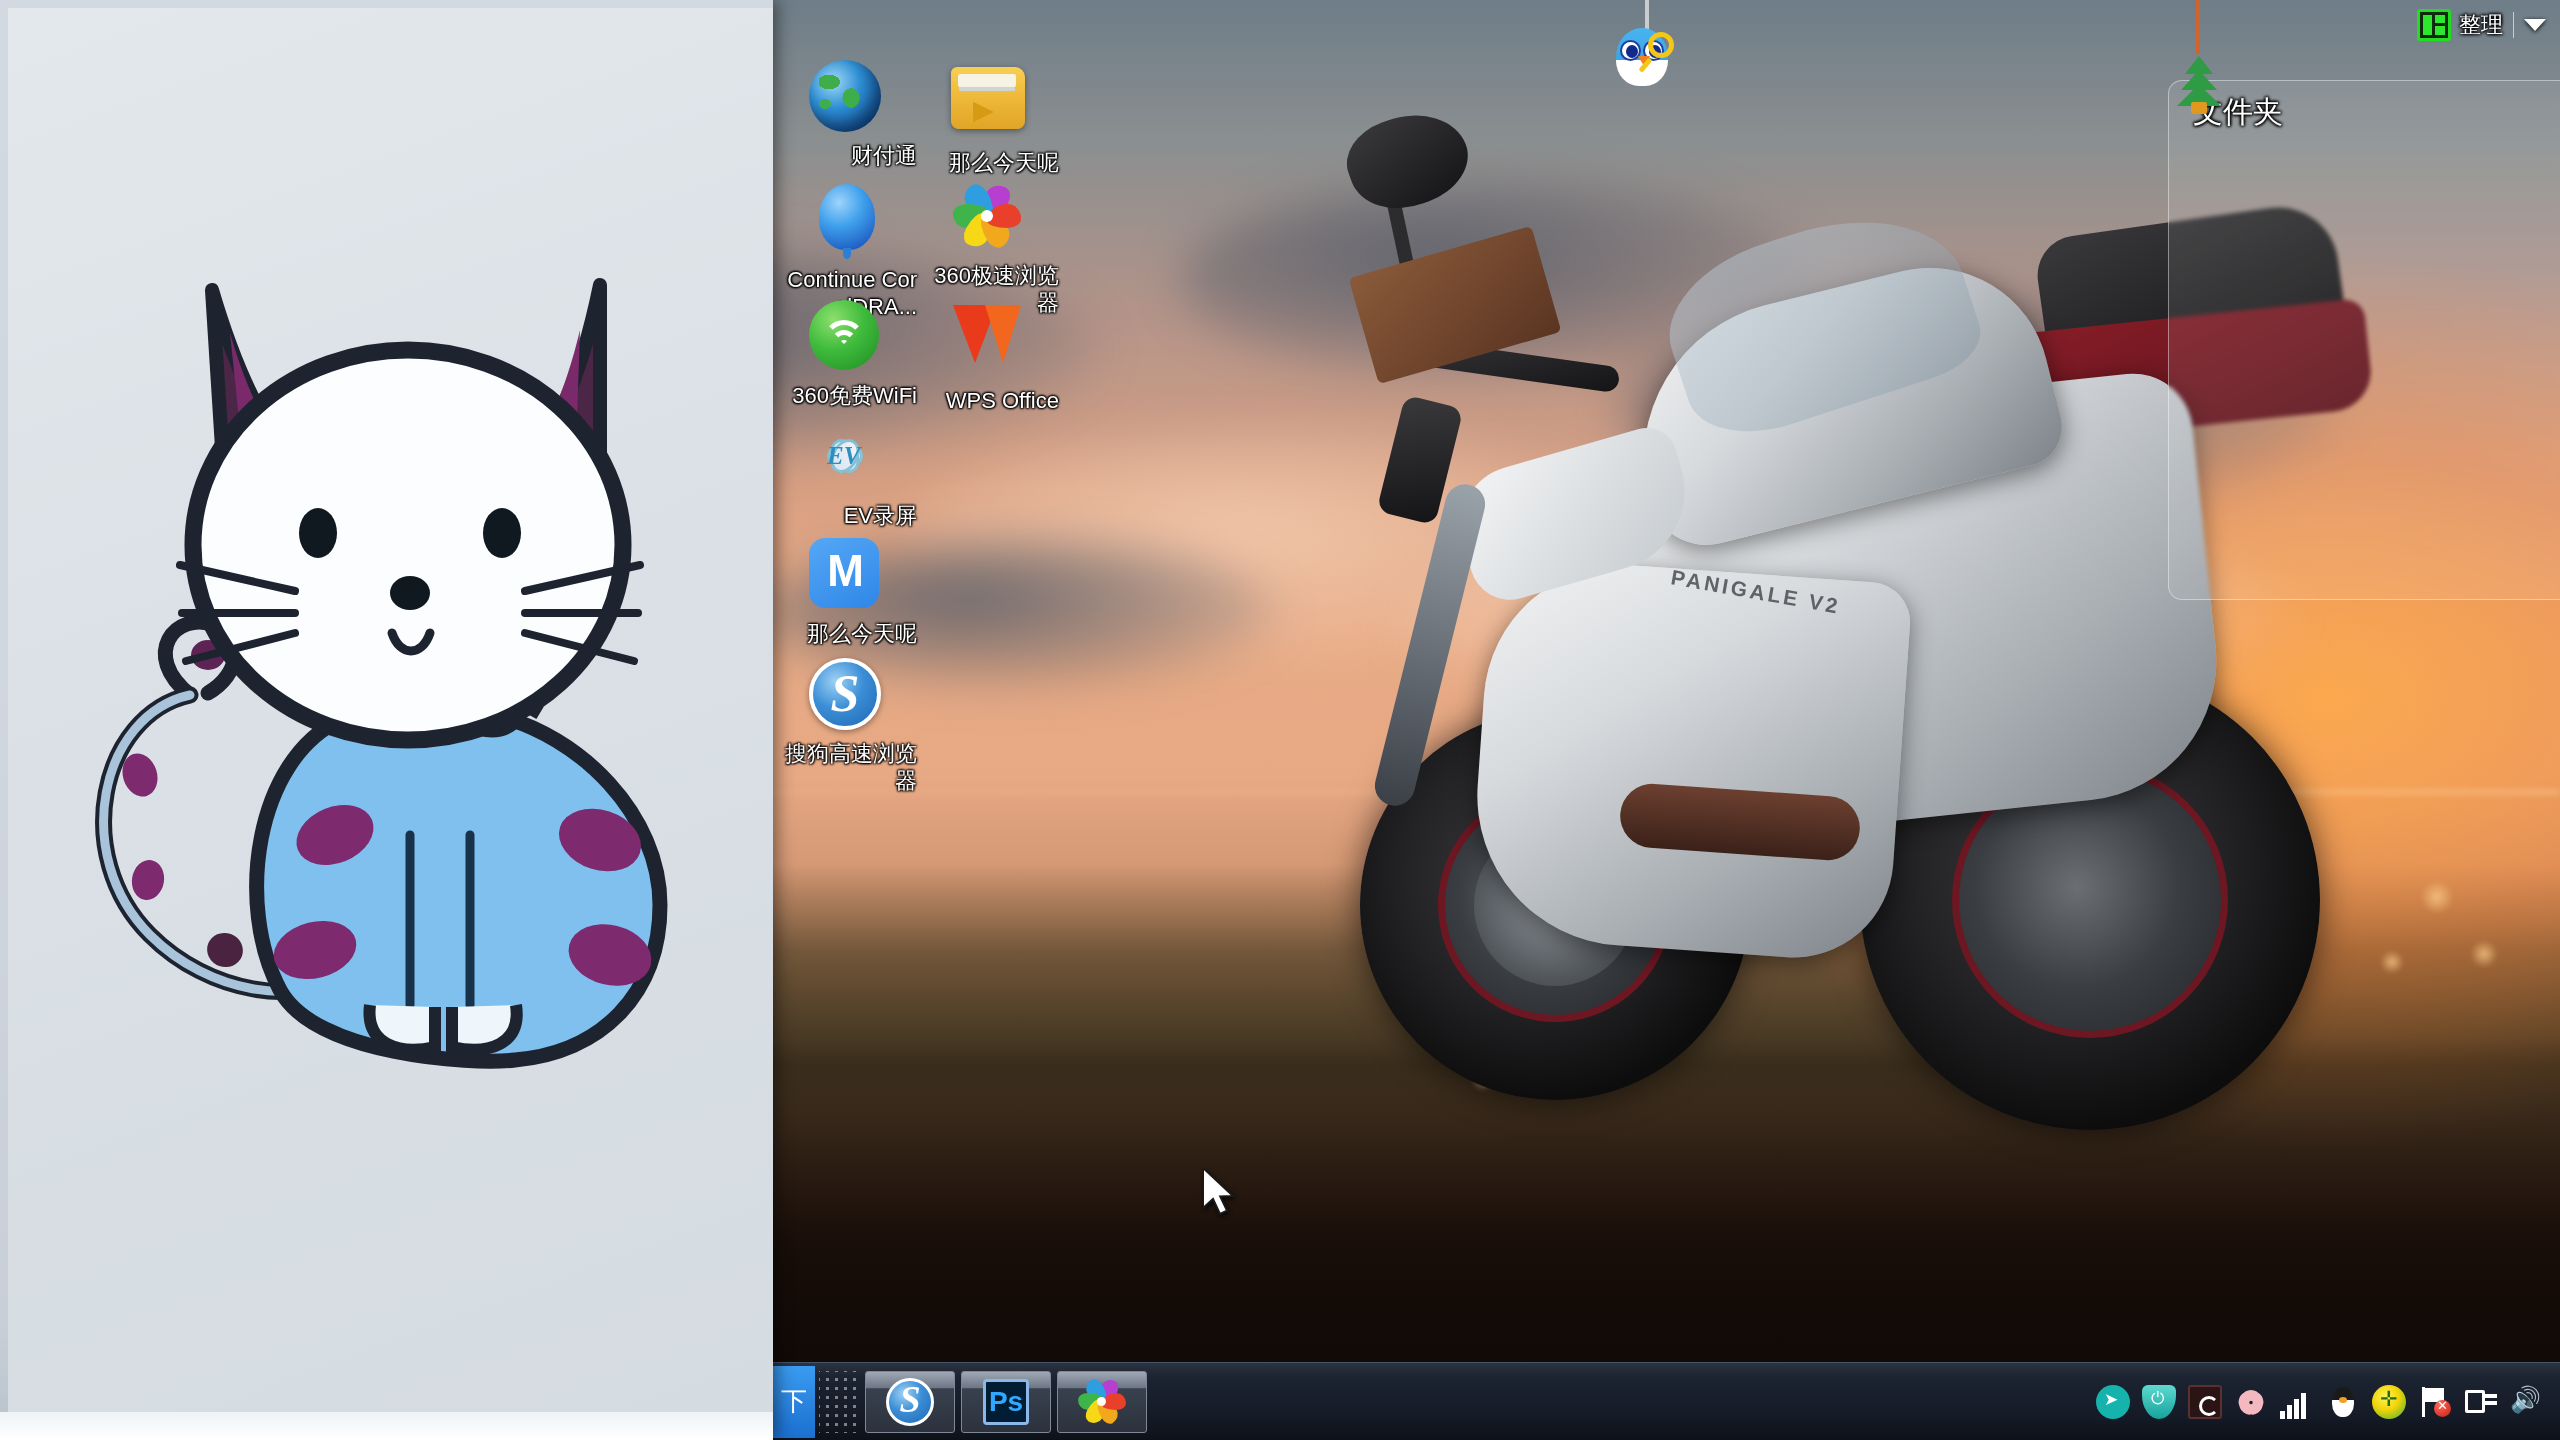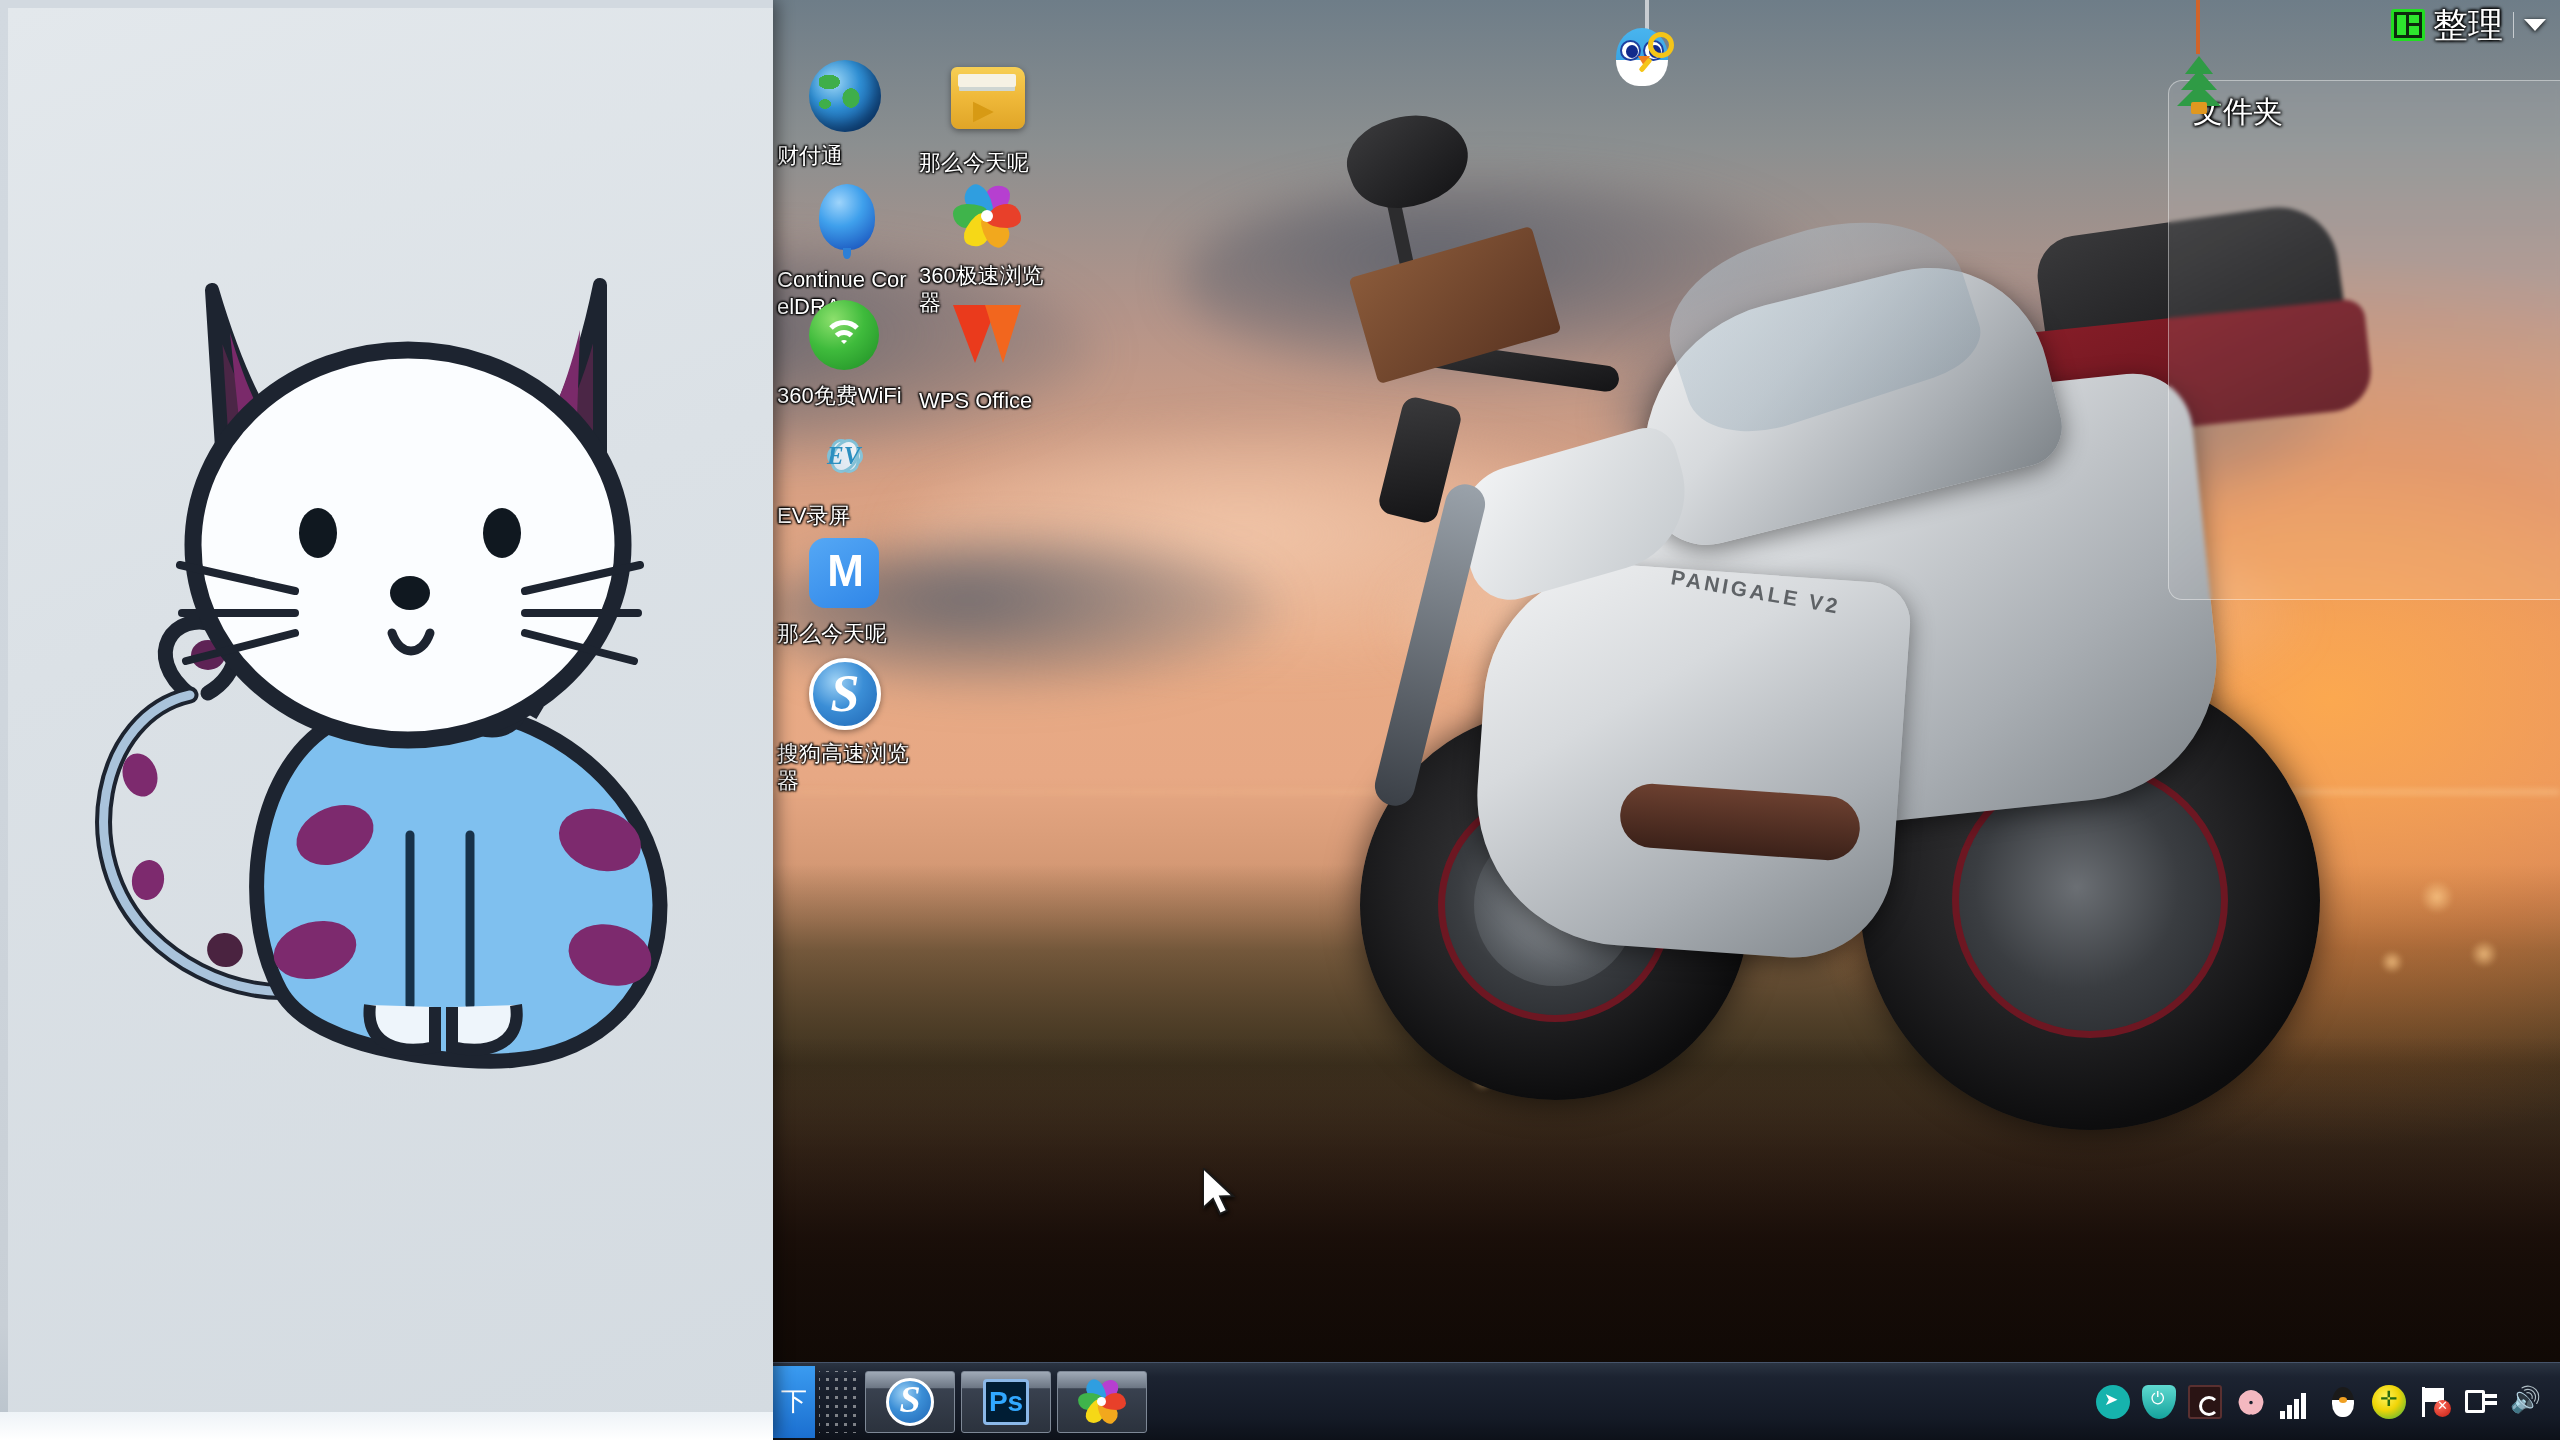--- a/index.html
+++ b/index.html
@@ -82,21 +82,21 @@
   .mirror-stem { position:absolute; background:#2c2c2e; border-radius:4px; }
   .windscreen {
     position:absolute;
     background:linear-gradient(150deg, rgba(190,205,215,0.55), rgba(120,140,155,0.35));
     border-radius:40% 50% 20% 30%;
   }
 
   
   #icon-grid { position:absolute; left:792px; top:60px; width:290px; }
   .dicon {
-    position:absolute; width:140px; text-align:left;
+    position:absolute; width:140px; text-align:right;
     cursor:pointer;
   }
   .dicon .glyph {
     width:76px; height:76px; margin:0 auto 6px auto; position:relative;
   }
   .dicon .dlabel {
     color:#fff; font-size:22px; line-height:27px;
     text-shadow:1px 1px 2px #000, -1px 1px 2px #000, 1px -1px 2px #000, -1px -1px 2px #000;
     font-family:"Liberation Sans", sans-serif;
     word-break:break-all;
@@ -294,21 +294,21 @@
     display:flex; align-items:center; cursor:pointer;
   }
   #tidy .tidy-ico {
     width:34px; height:32px; border:3px solid #22dd22; border-radius:3px;
     position:relative; background:#0d2a0d; margin-right:8px;
   }
   #tidy .tidy-ico i {
     position:absolute; background:#2ee62e;
   }
   #tidy .tidy-label {
-    color:#fff; font-size:35px;
+    color:#fff; font-size:22px;
     text-shadow:1px 1px 3px #000, -1px 1px 3px #000, 1px -1px 3px #000, -1px -1px 3px #000;
   }
   #tidy .sep { width:1px; height:26px; background:rgba(255,255,255,0.6); margin:0 10px; }
   #tidy .caret {
     width:0;height:0;border-left:11px solid transparent;border-right:11px solid transparent;
     border-top:12px solid #fff; filter:drop-shadow(0 1px 2px #000);
   }
 
   
   #subtitle {

